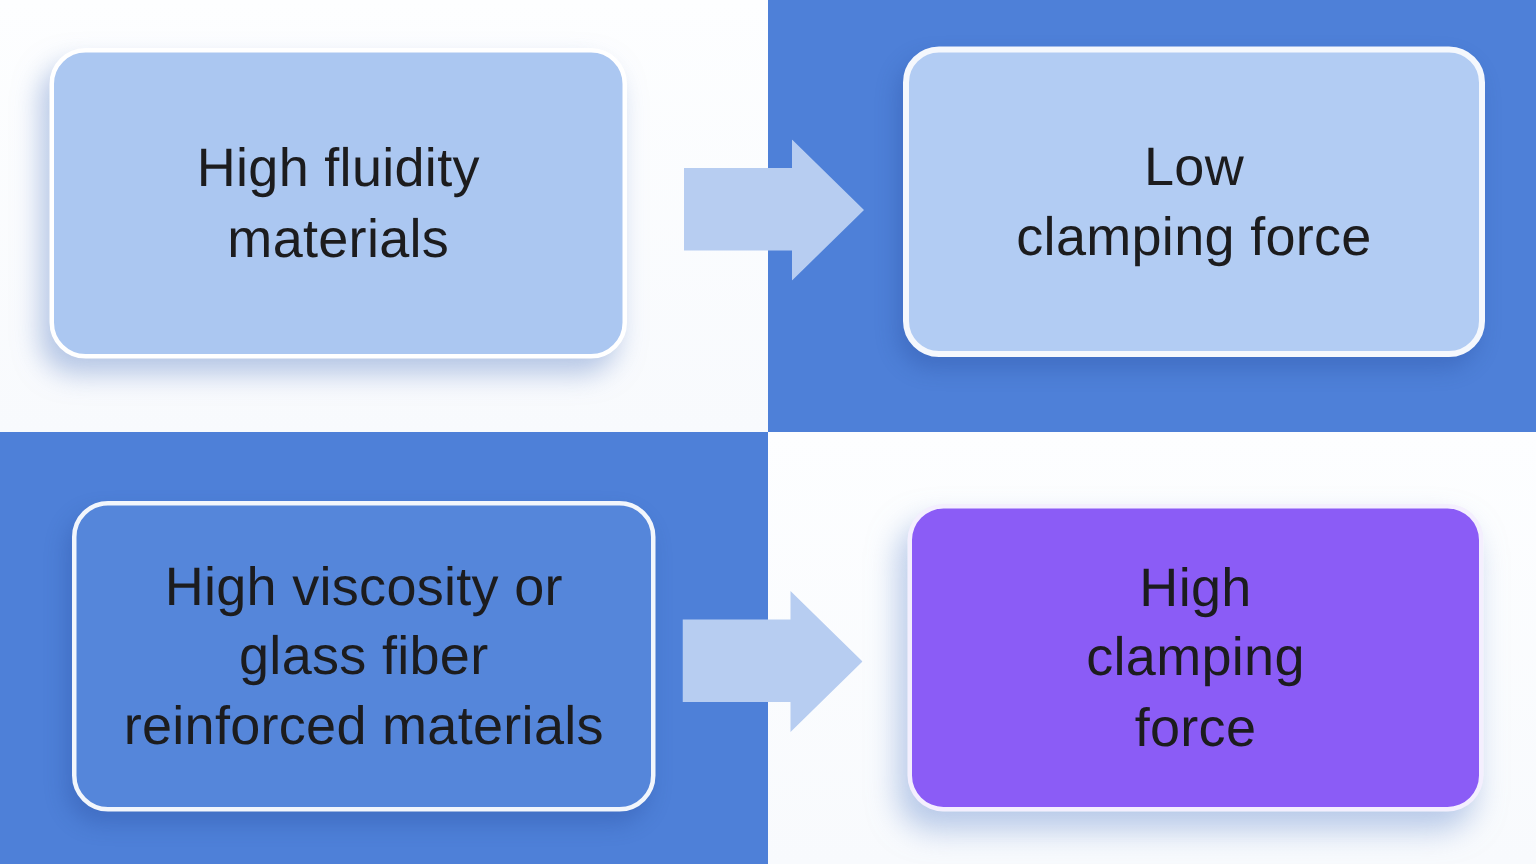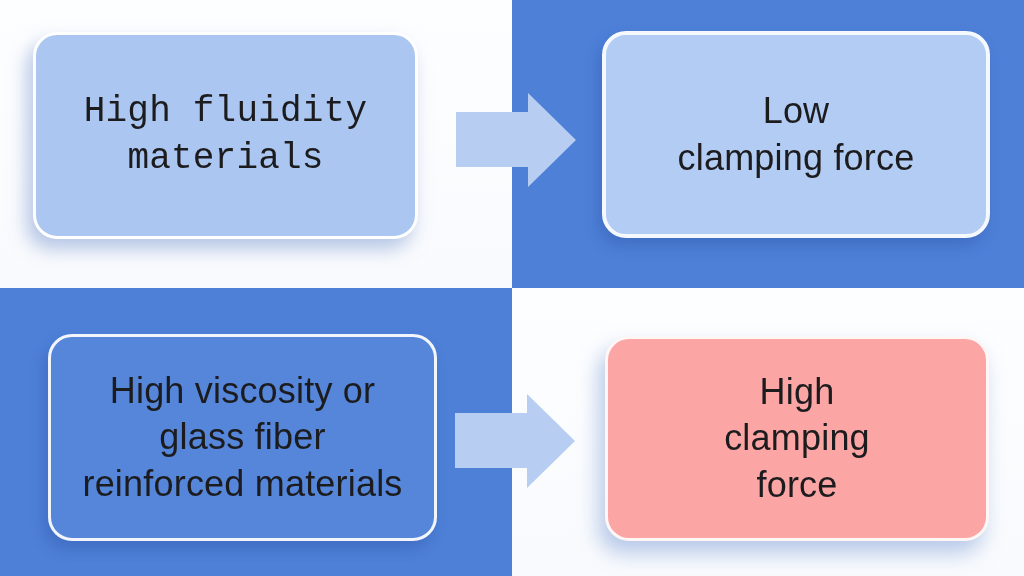--- a/index.html
+++ b/index.html
@@ -39,38 +39,37 @@
     font-size: 36px;
     line-height: 1.28;
     white-space: pre-line;
     letter-spacing: 0.2px;
   }
   .node-tl {
     left: 33px; top: 32px; width: 385px; height: 207px;
     background: #abc7f1;
     border: 3px solid #ffffff;
     box-shadow: -6px 10px 18px rgba(125, 155, 210, 0.55);
-    font-family: Liberation Mono, monospace;
   }
   .node-tr {
     left: 602px; top: 31px; width: 388px; height: 207px;
     background: #b2ccf3;
     border: 4px solid #f5f8fd;
     box-shadow: -4px 8px 14px rgba(35, 70, 150, 0.30);
   }
   .node-bl {
     left: 32px; top: 334px; width: 389px; height: 207px;
     background: #5586da;
     border: 3px solid #f2f6fc;
     box-shadow: -4px 8px 14px rgba(35, 70, 150, 0.30);
     margin-left: 16px;
   }
   .node-br {
     left: 605px; top: 336px; width: 384px; height: 205px;
-    background: #fca5a5;
+    background: #8b5cf6;
     border: 3px solid rgba(255,255,255,0.9);
     box-shadow: -6px 12px 20px rgba(130, 160, 215, 0.55);
   }
 
   .arrow {
     position: absolute;
     width: 120px;
     height: 94px;
   }
   .arrow-top    { left: 456px; top: 93px; }

